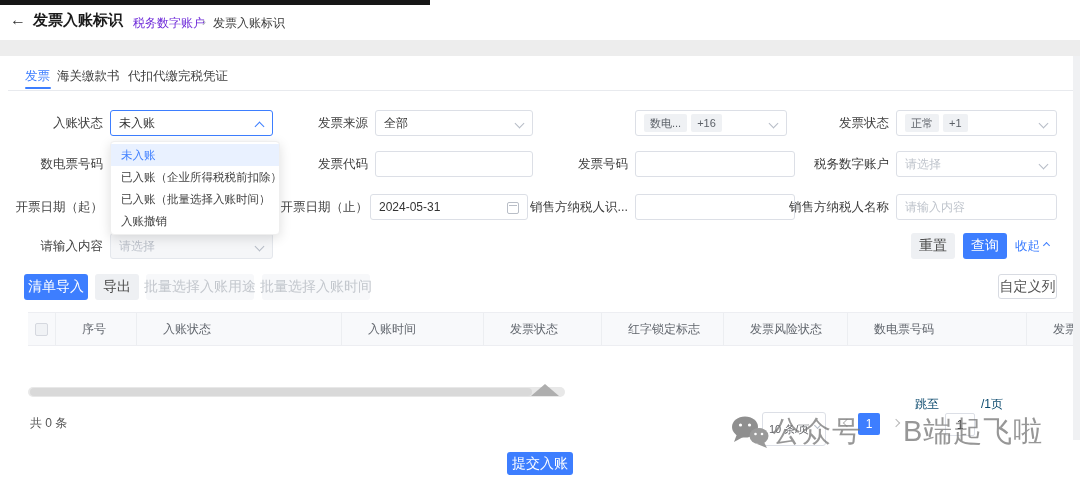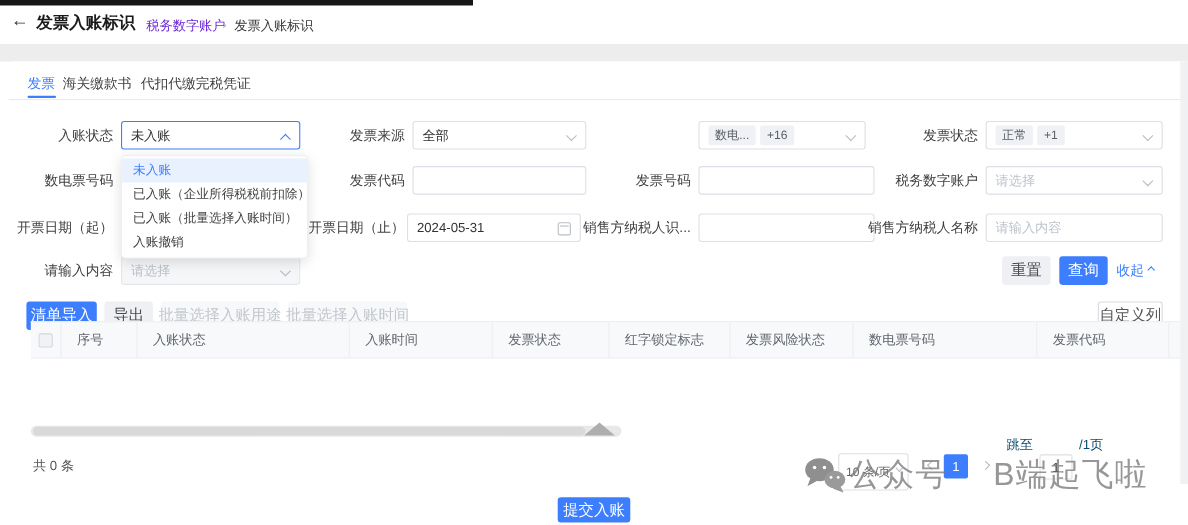--- a/index.html
+++ b/index.html
@@ -48,21 +48,21 @@
   
   .btn { position:absolute; height:26px; border-radius:3px; font-size:14px; display:flex; align-items:center; justify-content:center; cursor:pointer; white-space:nowrap; }
   .btn.primary { background:var(--accent); color:#fff; }
   .btn.plain { background:#eef0f3; color:#4b4b4b; }
   .btn.disabledb { background:#f7f8fa; color:#c3c7cd; cursor:default; }
   .btn.outline { background:#fff; border:1px solid #d8dbe2; color:#555; }
   .link { position:absolute; color:var(--accent); font-size:12.5px; cursor:pointer; }
   .link .chev { position:static; display:inline-block; margin-left:4px; vertical-align:2px; transform:rotate(-135deg); border-color:var(--accent); }
 
   
-  .thead { position:absolute; left:28px; top:292px; width:1052px; height:34px; background:#f8f9fb; border-top:1px solid #edeef2; border-bottom:1px solid #edeef2; display:flex; }
+  .thead { position:absolute; left:28px; top:312px; width:1052px; height:34px; background:#f8f9fb; border-top:1px solid #edeef2; border-bottom:1px solid #edeef2; display:flex;gap:12px; }
   .th { border-right:1px solid #eceef1; font-size:12px; color:#61666d; display:flex; align-items:center; padding-left:14px; white-space:nowrap; overflow:hidden; flex:none; }
   .th.last { border-right:none; flex:1; }
   .th-check { width:28px; padding:0; justify-content:center; }
   .checkbox { width:13px; height:13px; background:#f0f2f5; border:1px solid #d5d8df; border-radius:2px; }
 
   
   .hscroll { position:absolute; left:28px; top:387px; width:537px; height:10px; background:#e8e8e8; border-radius:5px; }
   .hscroll-thumb { position:absolute; left:2px; top:1px; width:502px; height:8px; background:#d9d9d9; border-radius:4px; }
   .hscroll-notch { position:absolute; left:503px; top:-3px; width:0; height:0; border-left:14px solid transparent; border-right:14px solid transparent; border-bottom:12px solid #aeaeae; }
   .vscroll { position:absolute; left:1073px; top:56px; width:7px; height:384px; background:#f0f1f3; }

